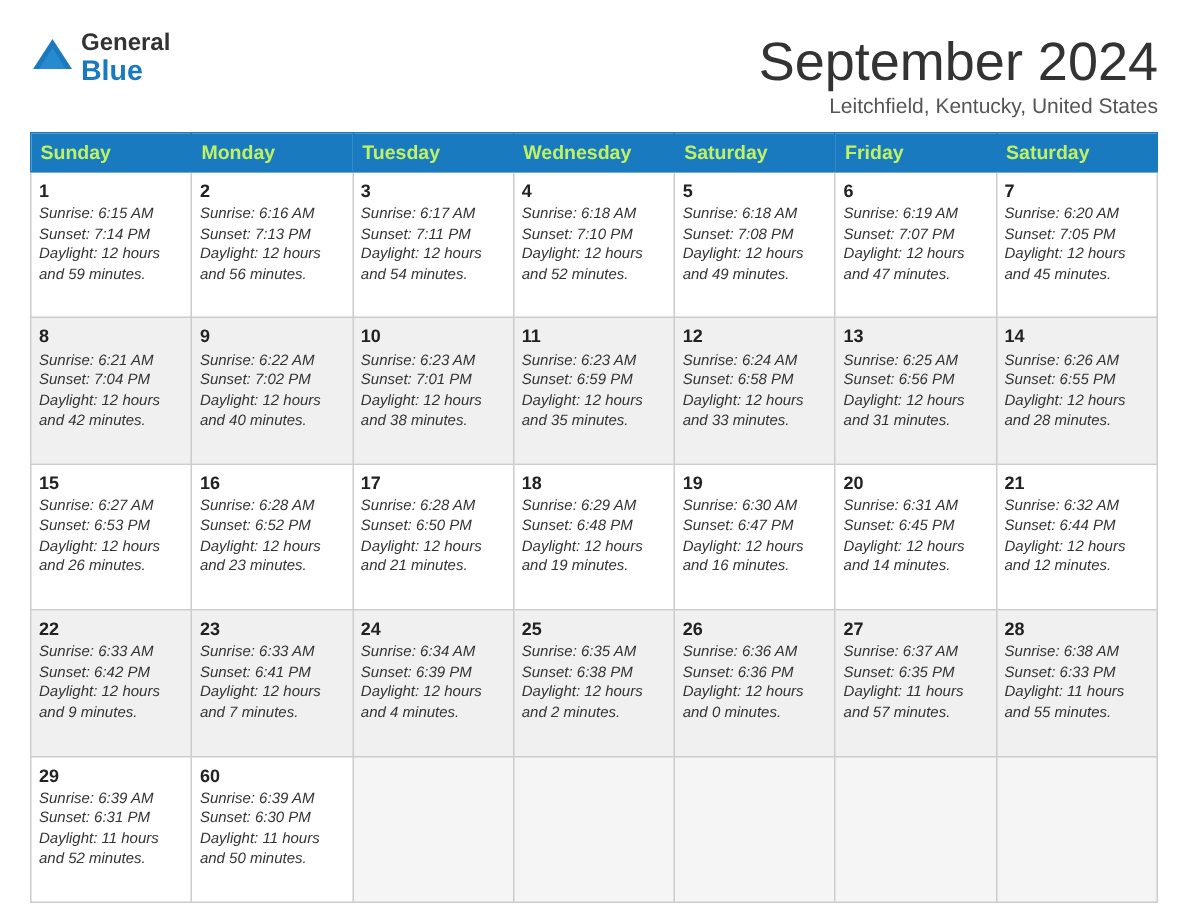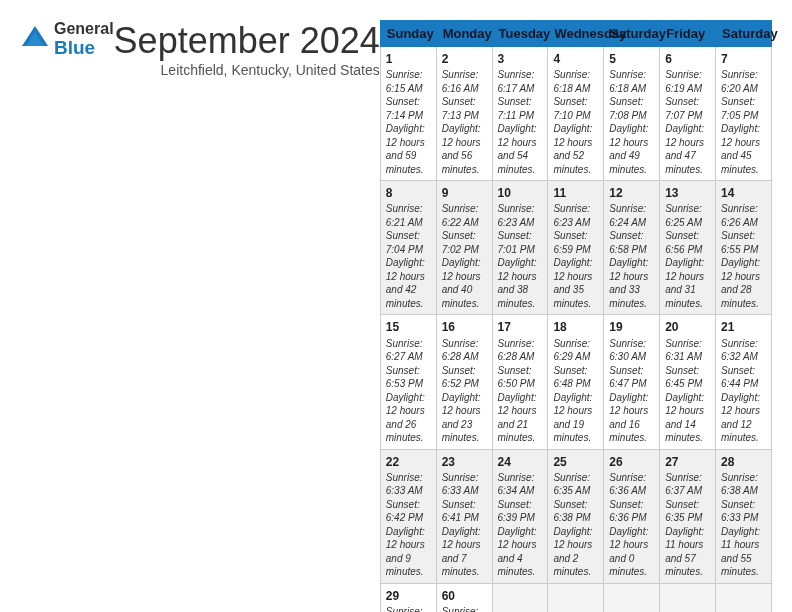--- a/index.html
+++ b/index.html
@@ -8,21 +8,21 @@
       background: #fff;
       width: 792px;
       height: 612px;
       overflow: hidden;
     }
     .page {
       width: 792px;
       height: 612px;
       padding: 20px 20px 10px 20px;
       display: flex;
-      flex-direction: row;
+      flex-direction: column;
     }
     .header {
       display: flex;
       align-items: flex-start;
       justify-content: space-between;
       margin-bottom: 10px;
     }
     .logo {
       display: flex;
       align-items: center;
@@ -60,21 +60,21 @@
       color: #555;
     }
     .calendar {
       flex: 1;
       border-collapse: collapse;
       width: 100%;
       table-layout: fixed;
     }
     .calendar th {
       background: #1a7abf;
-      color: #0f172a;
+      color: #bef264;
       font-size: 13px;
       font-weight: bold;
       padding: 5px 6px;
       text-align: left;
       border: 1px solid #1a7abf;
     }
     .calendar td {
       border: 1px solid #ccc;
       vertical-align: top;
       padding: 4px 5px;

